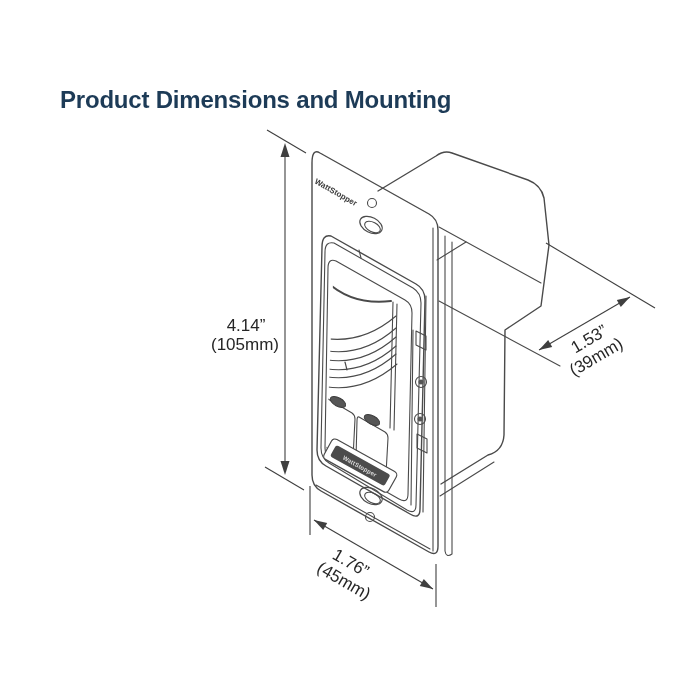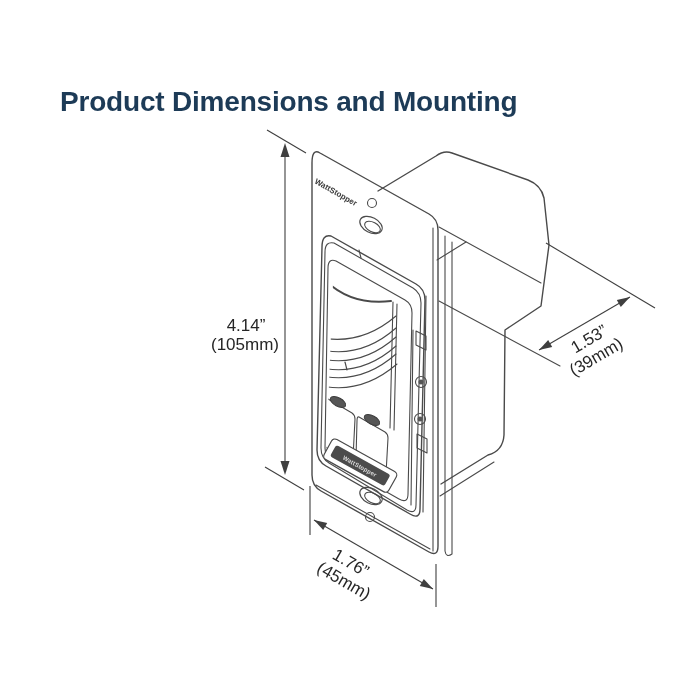--- a/index.html
+++ b/index.html
@@ -3,21 +3,21 @@
 <meta charset="utf-8">
 <style>
   html,body{margin:0;padding:0;background:#ffffff;}
   .canvas{
     position:relative;width:700px;height:700px;background:#ffffff;overflow:hidden;
     font-family:"Liberation Sans",sans-serif;
   }
   .page-title{
     position:absolute;left:60px;top:86px;margin:0;
     font-family:"Liberation Sans",sans-serif;
-    font-size:28px;font-weight:700;letter-spacing:-0.2px;color:#1d3b57;
+    font-size:24px;font-weight:700;letter-spacing:-0.2px;color:#1d3b57;
   }
   svg{position:absolute;left:0;top:0;}
   .cad{stroke:#4a4a4a;fill:none;stroke-linecap:round;stroke-linejoin:round;}
   .w14{stroke-width:1.4;}
   .w11{stroke-width:1.1;}
   .w20{stroke-width:2;}
   .dimline{stroke:#3f3f3f;stroke-width:1.1;fill:none;}
   .arrow{fill:#3f3f3f;stroke:none;}
   .dimtext{font-family:"Liberation Sans",sans-serif;font-size:17px;fill:#262626;}
   .brandtext{font-family:"Liberation Sans",sans-serif;font-size:8px;font-weight:700;fill:#3a3a3a;}

